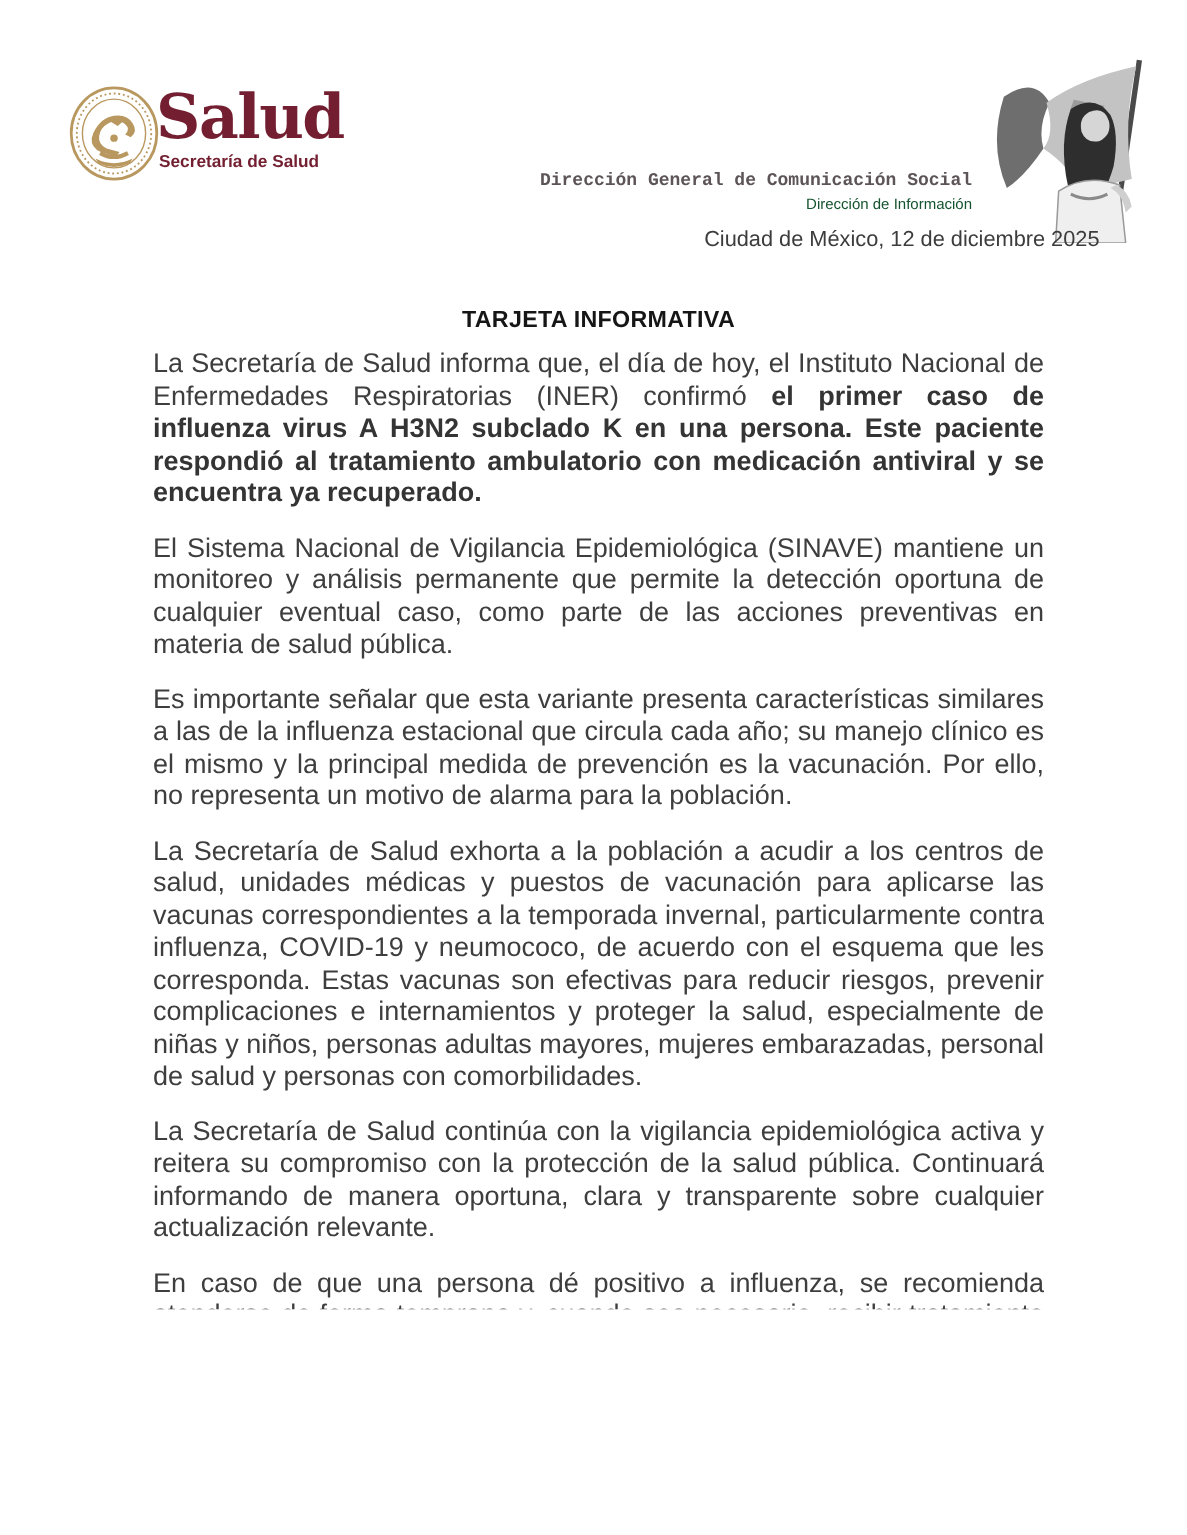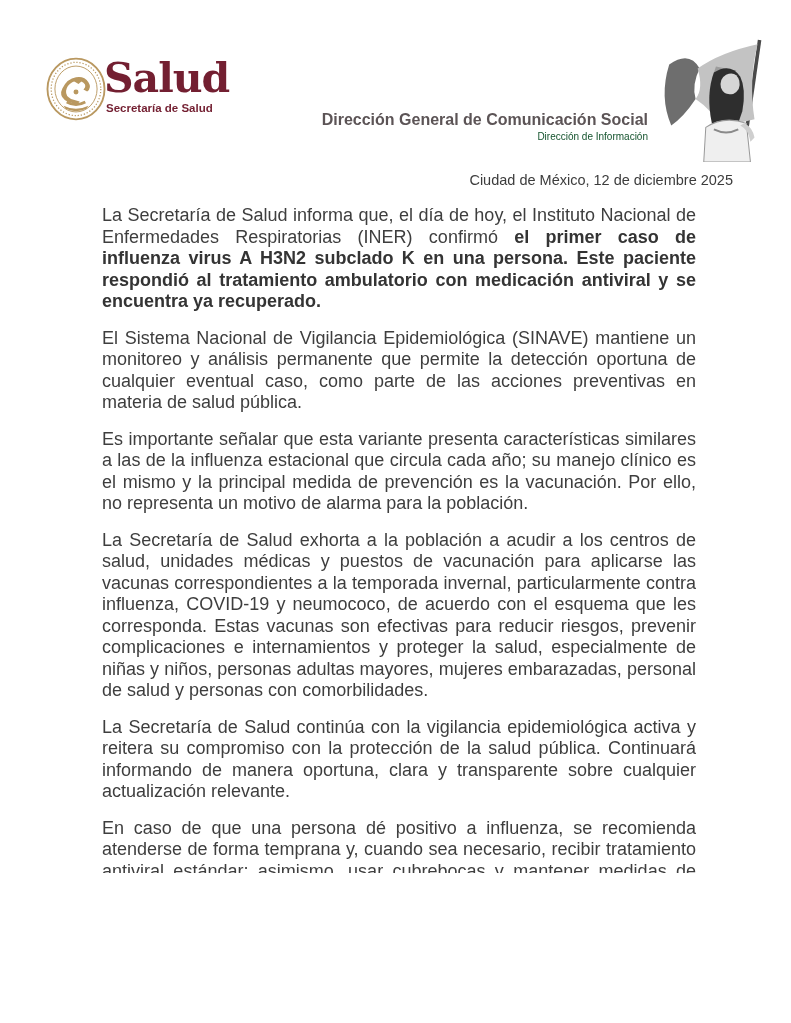--- a/index.html
+++ b/index.html
@@ -20,25 +20,25 @@
     color:#731f31;letter-spacing:-1px;
   }
   .logo-tagline{
     position:absolute;left:106px;top:102px;
     font-size:11.5px;font-weight:700;color:#731f31;
   }
   .dept-block{
     position:absolute;right:143px;top:112px;
     text-align:right;white-space:nowrap;
   }
-  .dept-line1{font-size:16px;font-weight:700;color:#5c5456;line-height:16px;}
+  .dept-line1{font-size:12px;font-weight:700;color:#5c5456;line-height:16px;font-family:Liberation Mono, monospace;}
   .dept-line2{font-size:10px;color:#14532d;line-height:17px;}
   .flag-art{position:absolute;left:655px;top:36px;width:132px;height:126px;}
   .date-line{
-    position:absolute;top:172px;right:58px;
+    position:absolute;top:152px;right:58px;
     font-size:14.5px;color:#3c3c3c;
   }
 
   
   .main{
     position:absolute;left:102px;top:205px;width:594px;
     color:#3e3e3e;
   }
   .doc-title{
     text-align:center;font-size:15.5px;font-weight:700;color:#161616;
@@ -110,20 +110,21 @@
     <path d="M58,36 Q74,26 84,40 Q90,52 86,74 Q80,94 72,100 L56,86 Q50,58 58,36 Z" fill="#2e2e2e"></path>
     <path d="M70,38 q10,-4 13,6 q2,9 -6,13 q-9,2 -12,-6 q-2,-9 5,-13 Z" fill="#d6d6d6"></path>
     <path d="M50,90 Q68,78 90,86 L94,124 L48,124 Z" fill="#efefef" stroke="#9a9a9a" stroke-width="1"></path>
     <path d="M84,88 Q92,92 94,104 L98,100 Q96,90 88,86 Z" fill="#cfcfcf"></path>
     <path d="M58,92 q12,6 24,0" fill="none" stroke="#8a8a8a" stroke-width="2"></path>
   </svg>
 
   <div class="date-line">Ciudad de México, 12 de diciembre 2025</div>
 
   <div class="main">
+    <div class="doc-title">TARJETA INFORMATIVA</div>
 
     <p class="para"><span>La Secretaría de Salud informa que, el día de hoy, el Instituto Nacional de Enfermedades Respiratorias (INER) confirmó </span><b>el primer caso de influenza virus A H3N2 subclado K en una persona. Este paciente respondió al tratamiento ambulatorio con medicación antiviral y se encuentra ya recuperado.</b></p>
 
     <p class="para">El Sistema Nacional de Vigilancia Epidemiológica (SINAVE) mantiene un monitoreo y análisis permanente que permite la detección oportuna de cualquier eventual caso, como parte de las acciones preventivas en materia de salud pública.</p>
     <p class="para">Es importante señalar que esta variante presenta características similares a las de la influenza estacional que circula cada año; su manejo clínico es el mismo y la principal medida de prevención es la vacunación. Por ello, no representa un motivo de alarma para la población.</p>
     <p class="para">La Secretaría de Salud exhorta a la población a acudir a los centros de salud, unidades médicas y puestos de vacunación para aplicarse las vacunas correspondientes a la temporada invernal, particularmente contra influenza, COVID-19 y neumococo, de acuerdo con el esquema que les corresponda. Estas vacunas son efectivas para reducir riesgos, prevenir complicaciones e internamientos y proteger la salud, especialmente de niñas y niños, personas adultas mayores, mujeres embarazadas, personal de salud y personas con comorbilidades.</p>
     <p class="para">La Secretaría de Salud continúa con la vigilancia epidemiológica activa y reitera su compromiso con la protección de la salud pública. Continuará informando de manera oportuna, clara y transparente sobre cualquier actualización relevante.</p>
     <p class="para">En caso de que una persona dé positivo a influenza, se recomienda atenderse de forma temprana y, cuando sea necesario, recibir tratamiento antiviral estándar; asimismo, usar cubrebocas y mantener medidas de aislamiento.</p>
 
     <div class="separator">–oo00oo–</div>

